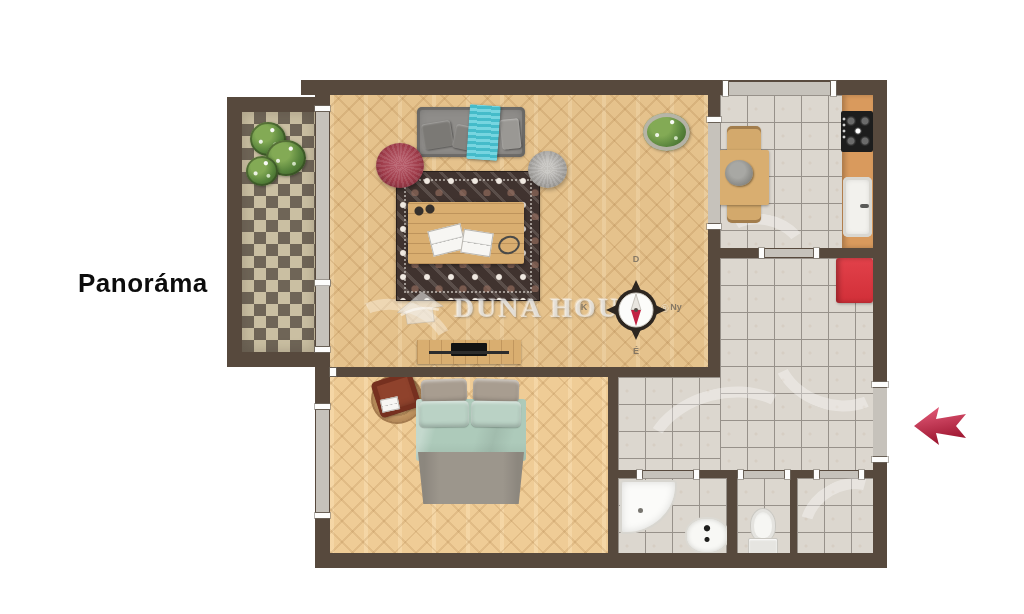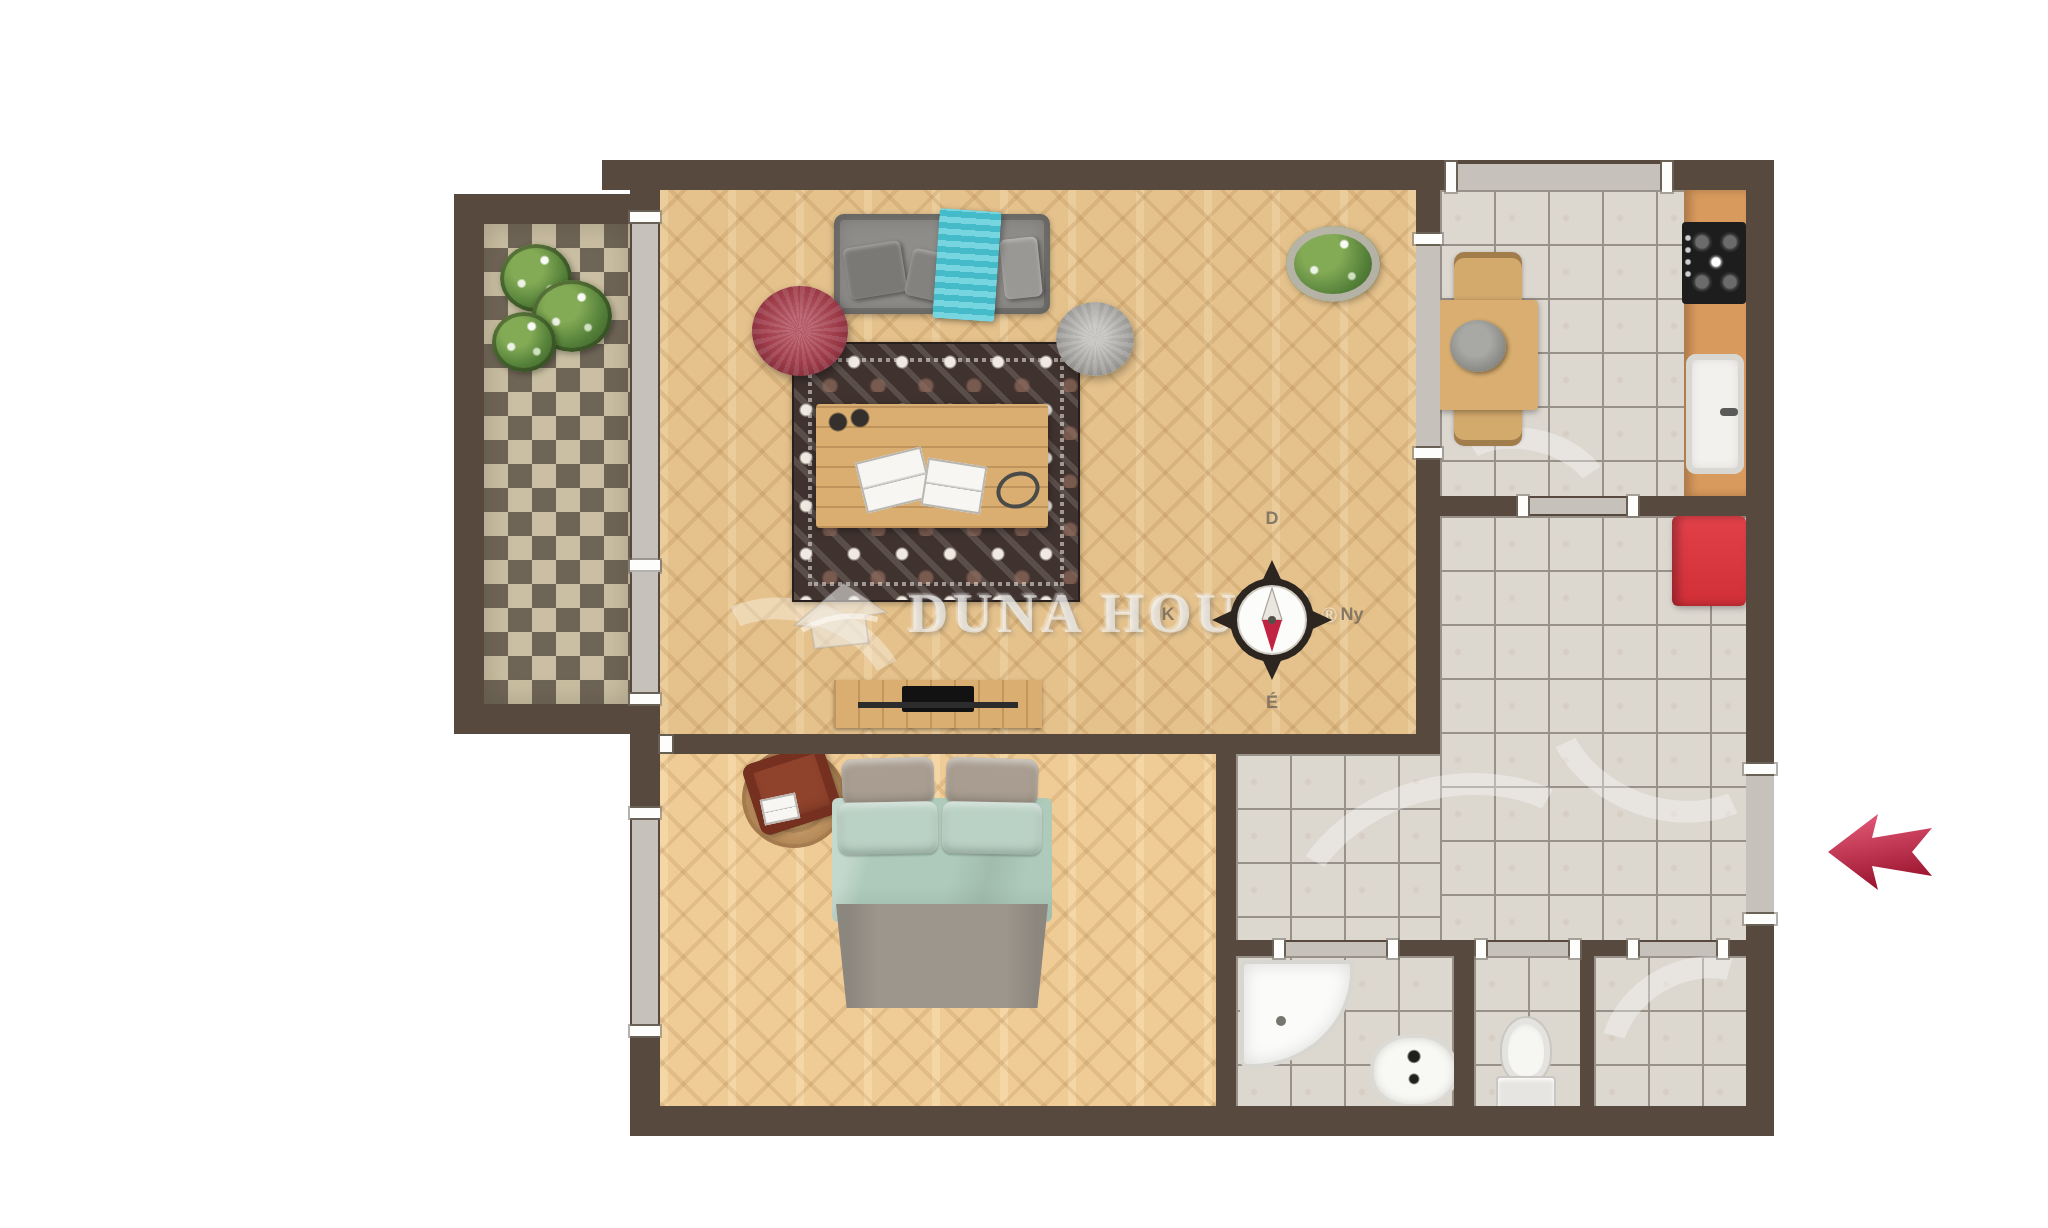--- a/index.html
+++ b/index.html
@@ -276,20 +276,21 @@
       <polygon points="42,26 47,42 37,42" fill="#e9e6e0" stroke="#a9a49c" stroke-width="0.6"></polygon>
       <polygon points="37,42 47,42 42,58" fill="#c22343"></polygon>
       <circle cx="42" cy="42" r="2" fill="#55504a"></circle>
     </svg>
   </div>
   <span class="compass-letter" style="left:636px;top:254px">D</span>
   <span class="compass-letter" style="left:636px;top:346px">É</span>
   <span class="compass-letter" style="left:584px;top:302px">K</span>
   <span class="compass-letter" style="left:676px;top:302px">Ny</span>
 
+  <div class="label-panorama">Panoráma</div>
 
   <svg class="entry-arrow" style="left:912px;top:402px" width="58" height="48" viewBox="0 0 58 48">
     <defs>
       <linearGradient id="ag" x1="0" y1="0" x2="0.25" y2="1">
         <stop offset="0" stop-color="#e85f7d"></stop>
         <stop offset="1" stop-color="#9d1630"></stop>
       </linearGradient>
     </defs>
     <path d="M2 24 L27 5 L24 17 L54 12 L44 24 L54 36 L24 31 L27 43 Z" fill="url(#ag)"></path>
   </svg>

